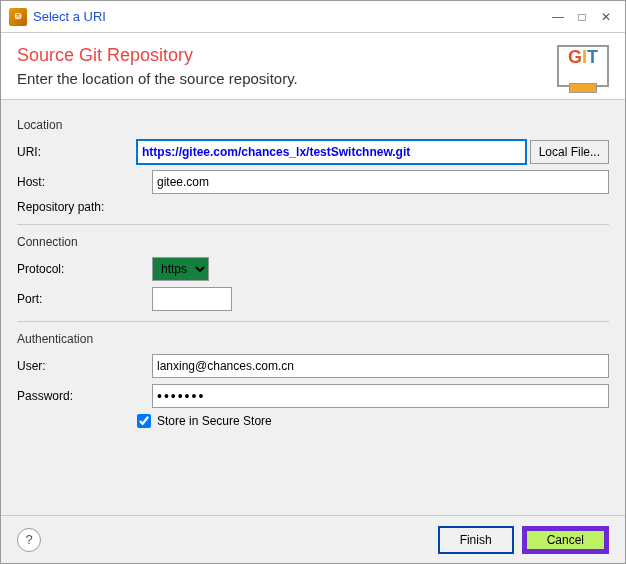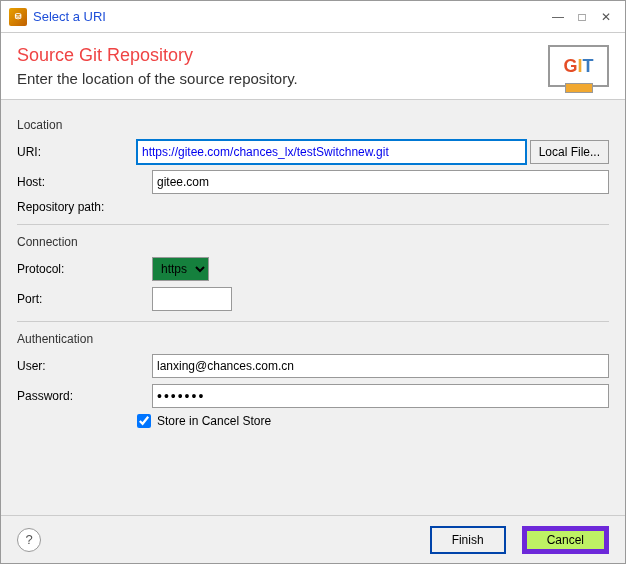--- a/index.html
+++ b/index.html
@@ -80,25 +80,24 @@
       font-size: 18px;
       font-weight: normal;
       color: #ef4444;
       margin-bottom: 4px;
     }
     .header-subtitle {
       font-size: 15px;
       color: #333;
     }
     .git-logo {
-      width: 61px;
+      width: 52px;
       height: 42px;
       border: 2px solid #999;
       display: flex;
-      align-items: center;
       justify-content: center;
       background: white;
       position: relative;
       flex-shrink: 0;
       margin-left: 8px;
     }
     .git-logo-text {
       font-size: 18px;
       font-weight: bold;
       font-family: Arial, sans-serif;
@@ -164,20 +163,21 @@
     }
     .uri-input {
       flex: 1;
       height: 24px;
       border: 1px solid #0078d4;
       padding: 2px 4px;
       font-size: 12px;
       background: white;
       color: #0000ee;
       outline: 1px solid #0078d4;
+      font-weight: bold;
     }
     .local-file-btn {
       margin-left: 4px;
       height: 24px;
       padding: 0 8px;
       background: #f0f0f0;
       border: 1px solid #999;
       font-size: 12px;
       cursor: pointer;
       flex-shrink: 0;
@@ -241,21 +241,21 @@
       background: white;
       display: flex;
       align-items: center;
       justify-content: center;
       font-size: 13px;
       cursor: pointer;
       color: #555;
     }
     .footer-right {
       display: flex;
-      gap: 16px;
+      gap: 8px;
     }
     .footer-btn {
       height: 28px;
       padding: 0 20px;
       font-size: 12px;
       cursor: pointer;
       border: 5px solid #6d28d9;
       background: #bef264;
     }
     .footer-btn.primary {
@@ -344,21 +344,21 @@
       <input class="form-input" type="text" value="lanxing@chances.com.cn" style="">
     </div>
 
     <div class="form-group">
       <span class="form-label">Password:</span>
       <input class="form-input password-dots" type="password" value="1234567" style="">
     </div>
 
     <div class="checkbox-row">
       <input type="checkbox" checked="" id="storeSecure" style="">
-      <label class="checkbox-label" for="storeSecure">Store in Cancel Store</label>
+      <label class="checkbox-label" for="storeSecure">Store in Secure Store</label>
     </div>
 
   </div>
 
   <div class="footer">
     <button class="help-btn">?</button>
     <div class="footer-right">
       <button class="footer-btn primary">Finish</button>
       <button class="footer-btn">Cancel</button>
     </div>

